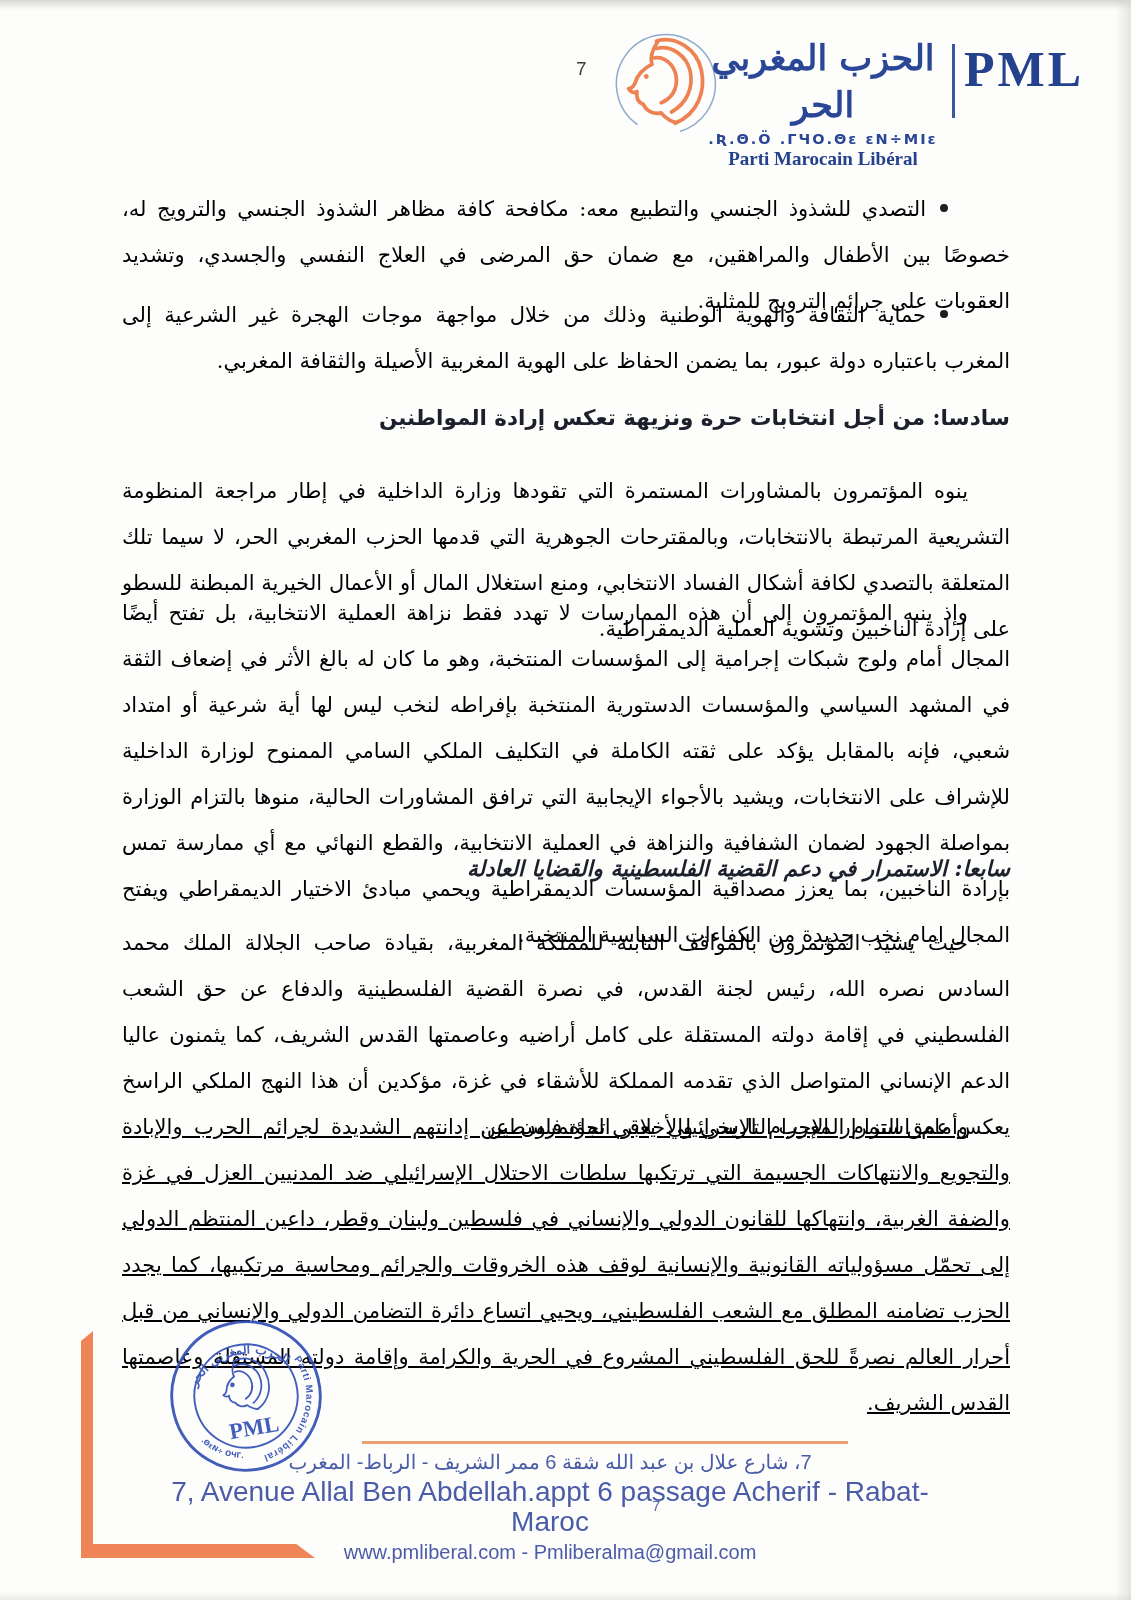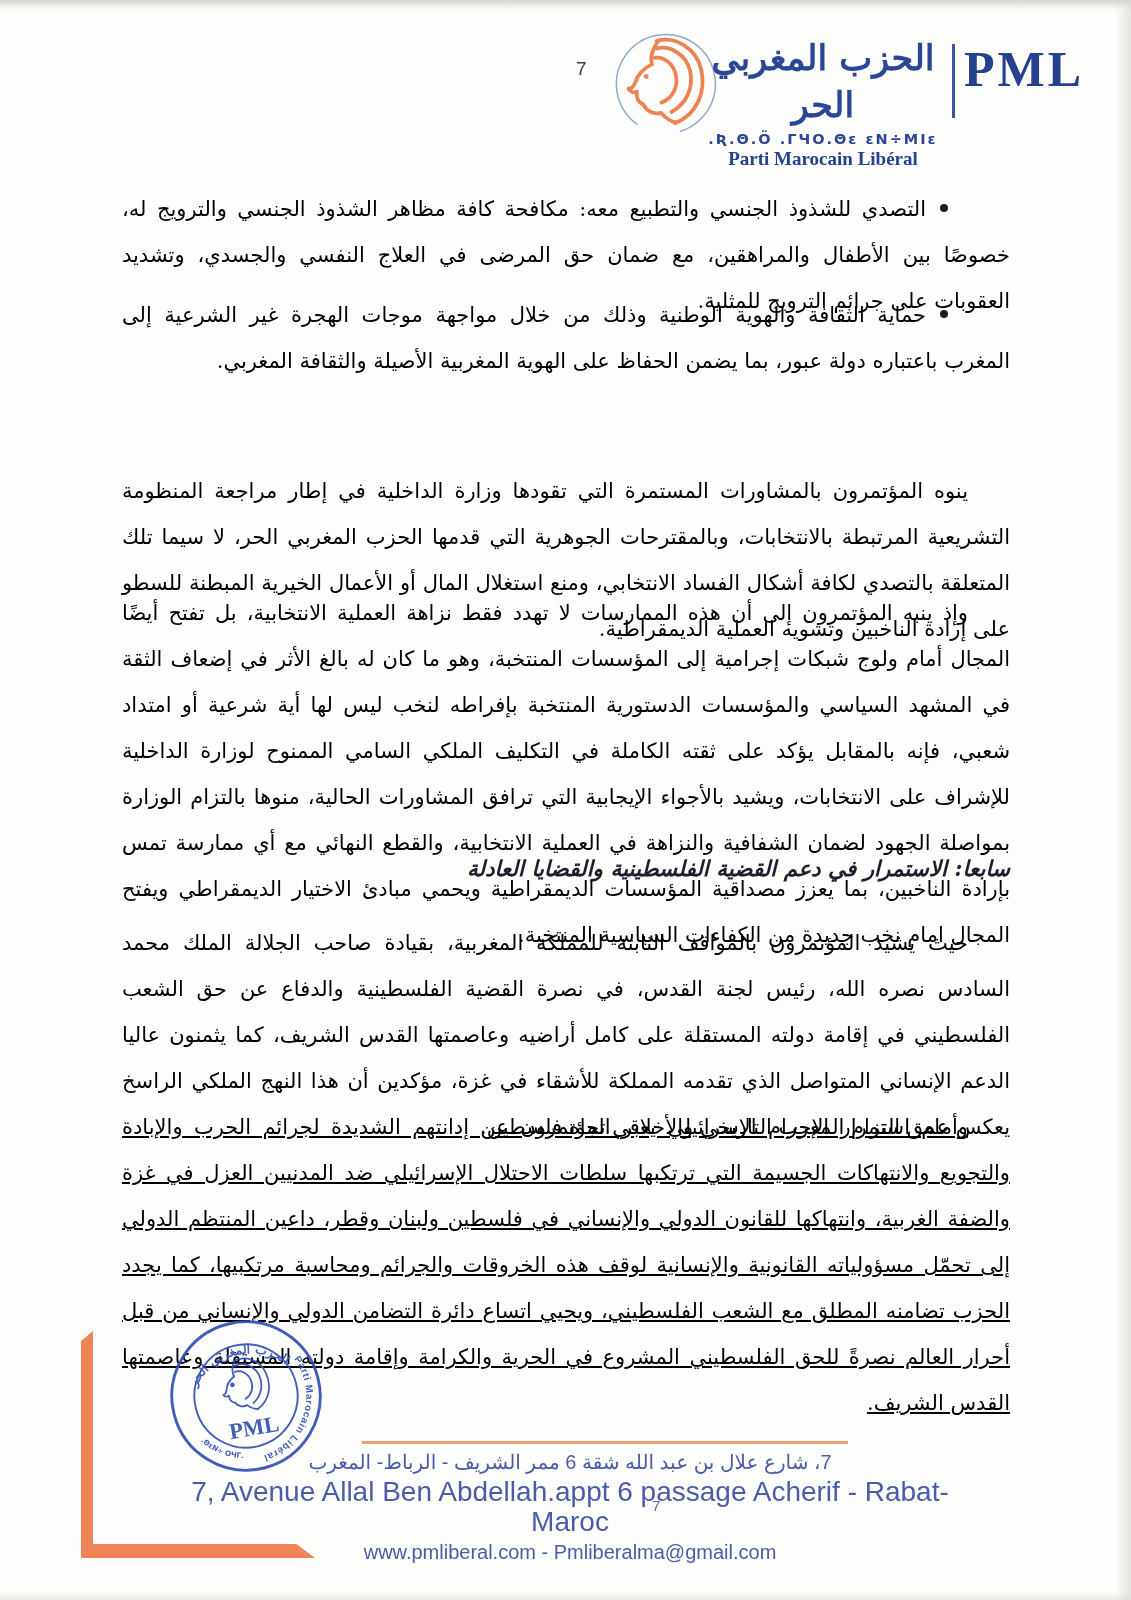--- a/index.html
+++ b/index.html
@@ -48,21 +48,21 @@
   #para-7a{top:920px;}
   #para-7b{top:1104px;text-decoration:underline;}
   .abs{position:absolute;left:122px;width:888px;}
 
   
   .stamp{position:absolute;left:166px;top:1316px;width:160px;height:160px;
     transform:rotate(-14deg);opacity:.92;}
 
   
   .footer-line-sep{position:absolute;left:362px;top:1441px;width:486px;height:3px;background:#e9a075;}
-  .footer{position:absolute;left:170px;top:1447px;width:800px;text-align:center;
+  .footer{position:absolute;left:150px;top:1447px;width:800px;text-align:center;
     color:#4a5ca8;font-family:"Liberation Sans",sans-serif;}
   .footer .ar{direction:rtl;font-size:20px;line-height:30px;}
   .footer .fr{font-size:28px;line-height:30px;}
   .footer .tel{font-size:20.5px;line-height:30px;}
   .footer .web{font-size:20px;line-height:30px;}
   .artifact-7{position:absolute;left:652px;top:1497px;font-size:15px;color:#5a6aa8;
     font-family:"Liberation Sans",sans-serif;}
 
   
   .bracket-v{position:absolute;left:81px;top:1331px;width:12px;height:227px;background:#ef8456;
@@ -105,20 +105,21 @@
   <div id="bullet-1" class="abs bullet-item">
     <span class="bullet-dot"></span>
     <div class="para">التصدي للشذوذ الجنسي والتطبيع معه: مكافحة كافة مظاهر الشذوذ الجنسي والترويج له، خصوصًا بين الأطفال والمراهقين، مع ضمان حق المرضى في العلاج النفسي والجسدي، وتشديد العقوبات على جرائم الترويج للمثلية.</div>
   </div>
 
   <div id="bullet-2" class="abs bullet-item">
     <span class="bullet-dot"></span>
     <div class="para">حماية الثقافة والهوية الوطنية وذلك من خلال مواجهة موجات الهجرة غير الشرعية إلى المغرب باعتباره دولة عبور، بما يضمن الحفاظ على الهوية المغربية الأصيلة والثقافة المغربي.</div>
   </div>
 
+  <div id="heading-6" class="abs sec-heading">سادسا: من أجل انتخابات حرة ونزيهة تعكس إرادة المواطنين</div>
 
   <div id="para-6a" class="abs para indent">ينوه المؤتمرون بالمشاورات المستمرة التي تقودها وزارة الداخلية في إطار مراجعة المنظومة التشريعية المرتبطة بالانتخابات، وبالمقترحات الجوهرية التي قدمها الحزب المغربي الحر، لا سيما تلك المتعلقة بالتصدي لكافة أشكال الفساد الانتخابي، ومنع استغلال المال أو الأعمال الخيرية المبطنة للسطو على إرادة الناخبين وتشويه العملية الديمقراطية.</div>
 
   <div id="para-6b" class="abs para indent">وإذ ينبه المؤتمرون إلى أن هذه الممارسات لا تهدد فقط نزاهة العملية الانتخابية، بل تفتح أيضًا المجال أمام ولوج شبكات إجرامية إلى المؤسسات المنتخبة، وهو ما كان له بالغ الأثر في إضعاف الثقة في المشهد السياسي والمؤسسات الدستورية المنتخبة بإفراطه لنخب ليس لها أية شرعية أو امتداد شعبي، فإنه بالمقابل يؤكد على ثقته الكاملة في التكليف الملكي السامي الممنوح لوزارة الداخلية للإشراف على الانتخابات، ويشيد بالأجواء الإيجابية التي ترافق المشاورات الحالية، منوها بالتزام الوزارة بمواصلة الجهود لضمان الشفافية والنزاهة في العملية الانتخابية، والقطع النهائي مع أي ممارسة تمس بإرادة الناخبين، بما يعزز مصداقية المؤسسات الديمقراطية ويحمي مبادئ الاختيار الديمقراطي ويفتح المجال امام نخب جديدة من الكفاءات السياسية المنتخبة.</div>
 
   <div id="heading-7" class="abs sec-heading">سابعا: الاستمرار في دعم القضية الفلسطينية والقضايا العادلة</div>
 
   <div id="para-7a" class="abs para indent">حيث يشيد المؤتمرون بالمواقف الثابتة للمملكة المغربية، بقيادة صاحب الجلالة الملك محمد السادس نصره الله، رئيس لجنة القدس، في نصرة القضية الفلسطينية والدفاع عن حق الشعب الفلسطيني في إقامة دولته المستقلة على كامل أراضيه وعاصمتها القدس الشريف، كما يثمنون عاليا الدعم الإنساني المتواصل الذي تقدمه المملكة للأشقاء في غزة، مؤكدين أن هذا النهج الملكي الراسخ يعكس عمق التزام المغرب التاريخي والأخلاقي تجاه فلسطين.</div>
 
   <div id="para-7b" class="abs para indent">وأمام استمرار الإجرام الاسرائيلي يعبر المؤتمرون عن إدانتهم الشديدة لجرائم الحرب والإبادة والتجويع والانتهاكات الجسيمة التي ترتكبها سلطات الاحتلال الإسرائيلي ضد المدنيين العزل في غزة والضفة الغربية، وانتهاكها للقانون الدولي والإنساني في فلسطين ولبنان وقطر، داعين المنتظم الدولي إلى تحمّل مسؤولياته القانونية والإنسانية لوقف هذه الخروقات والجرائم ومحاسبة مرتكبيها، كما يجدد الحزب تضامنه المطلق مع الشعب الفلسطيني، ويحيي اتساع دائرة التضامن الدولي والإنساني من قبل أحرار العالم نصرةً للحق الفلسطيني المشروع في الحرية والكرامة وإقامة دولته المستقلة وعاصمتها القدس الشريف.</div>

